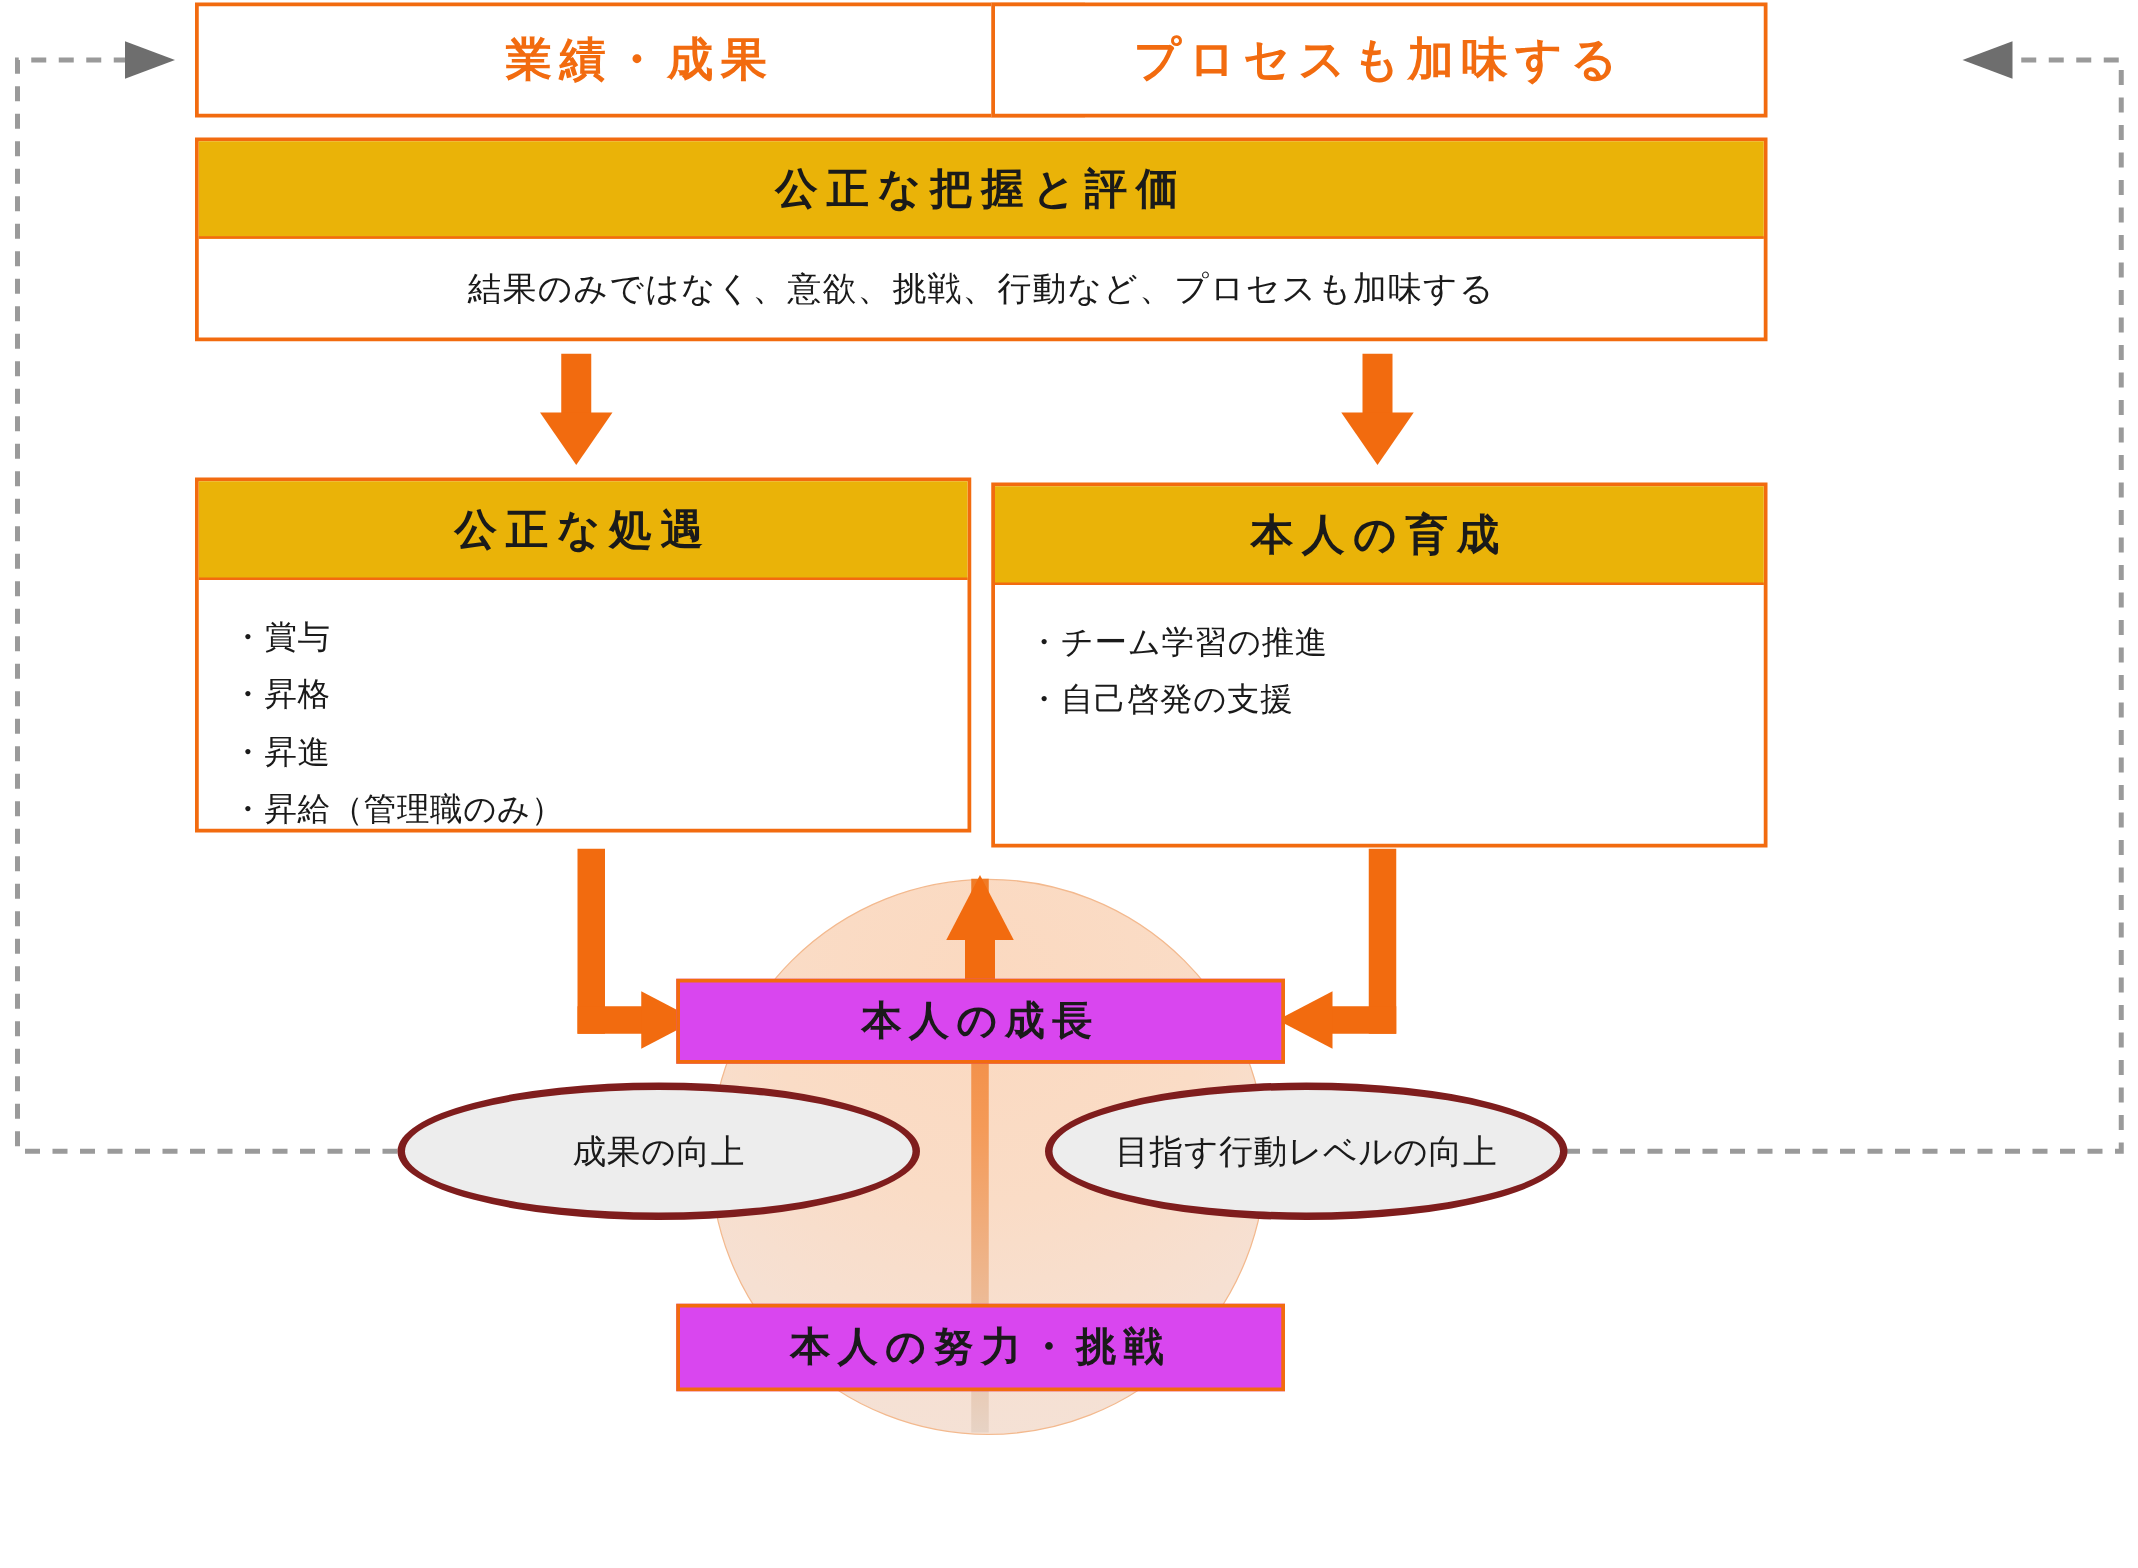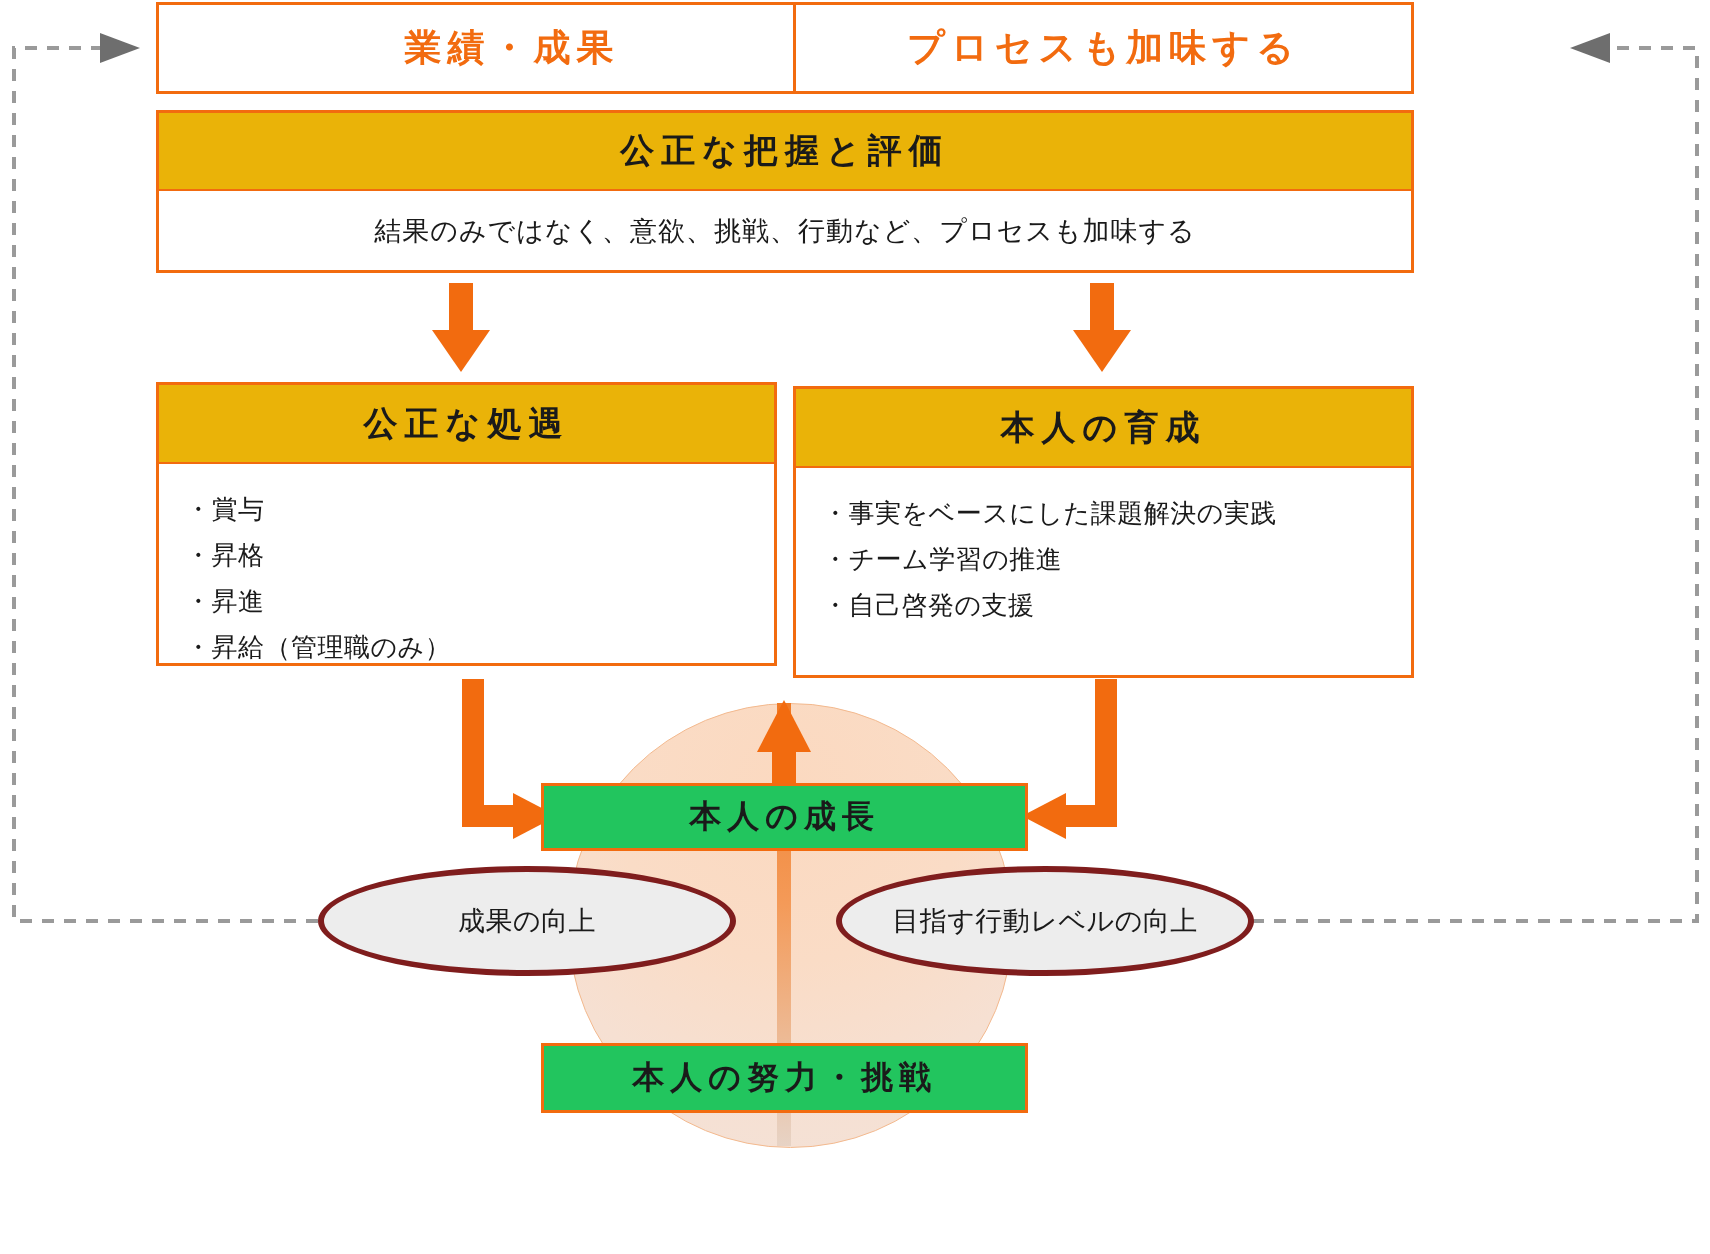--- a/index.html
+++ b/index.html
@@ -53,21 +53,21 @@
     color:#1a1a1a;
     line-height:46px;
     letter-spacing:0.5px;
     white-space:nowrap;
   }
 
   
   .smallbox{
     position:absolute;
     border:3px solid #f26b0f;
-    background:#22c55e;
+    background:#d946ef;
     display:flex;align-items:center;justify-content:center;
     color:#1a1a1a;font-weight:bold;font-size:32px;letter-spacing:6px;
     box-sizing:border-box;
     z-index:7;
   }
 
   
   .ellipse{
     position:absolute;
     background:#ededed;
@@ -168,21 +168,20 @@
       <div class="li">・賞与</div>
       <div class="li">・昇格</div>
       <div class="li">・昇進</div>
       <div class="li">・昇給（管理職のみ）</div>
     </div>
   </div>
 
   <div class="obox" style="left:793px;top:386px;width:621px;height:292px;">
     <div class="panel-head" style="height:79px;">本人の育成</div>
     <div class="bullets">
-      <div class="li">・事実をベースにした課題解決の実践</div>
       <div class="li">・チーム学習の推進</div>
       <div class="li">・自己啓発の支援</div>
     </div>
   </div>
 
   <div class="smallbox" style="left:541px;top:783px;width:487px;height:68px;">
     <span>本人の成長</span>
   </div>
 
   <div class="ellipse" style="left:318px;top:866px;width:418px;height:110px;">

